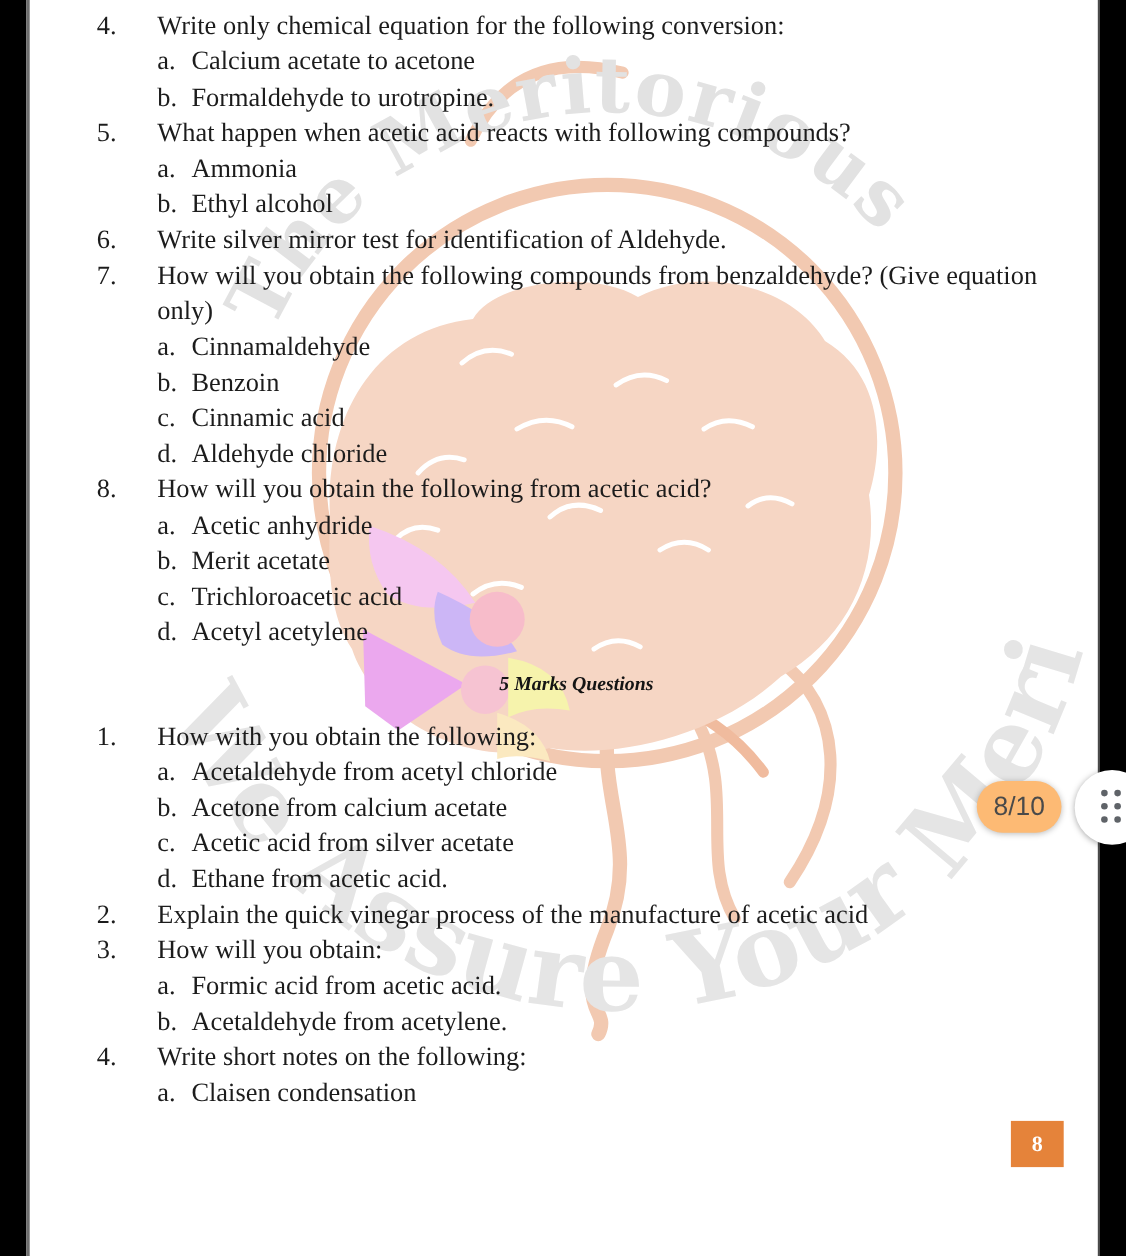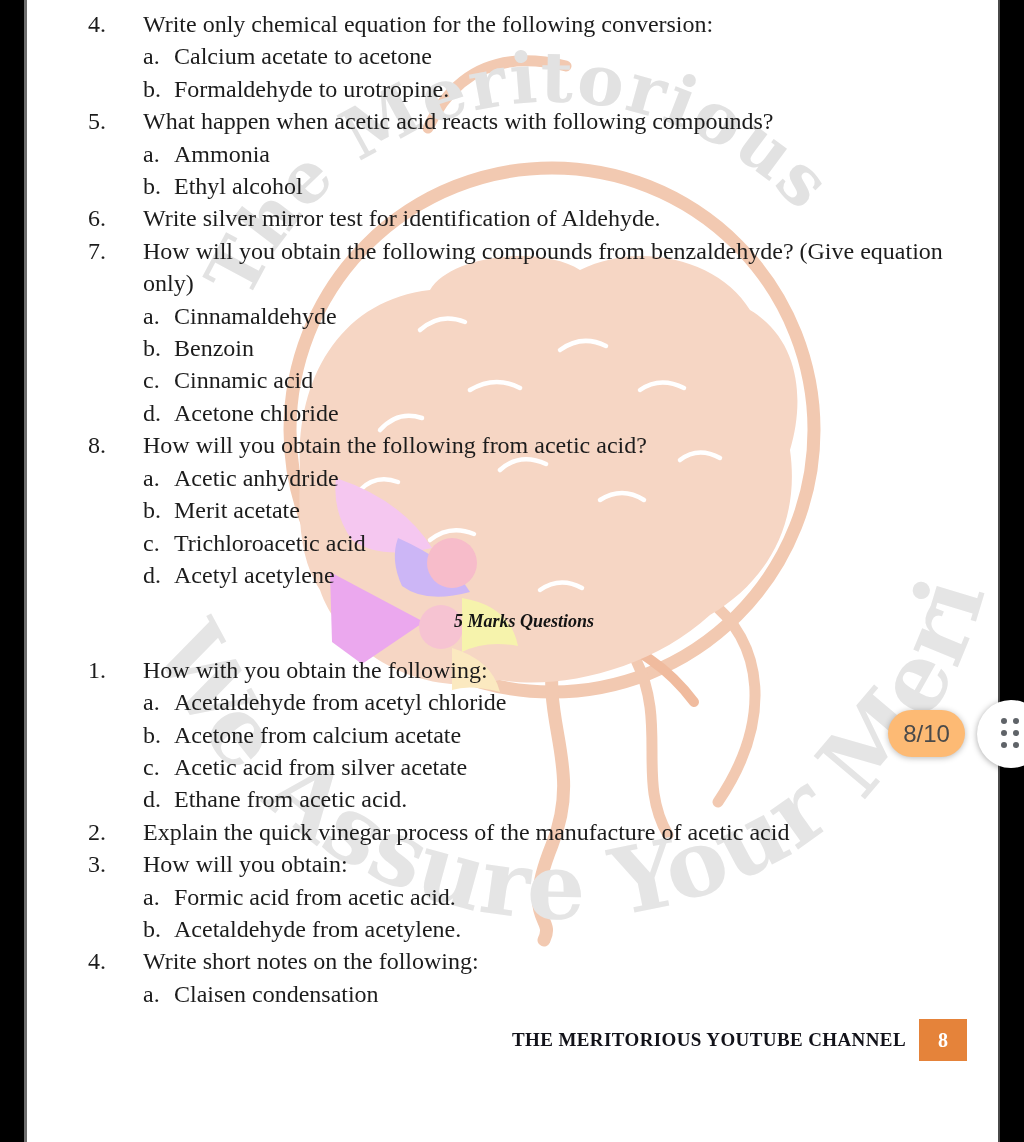--- a/index.html
+++ b/index.html
@@ -185,21 +185,21 @@
     <span class="stext">Benzoin</span>
   </div>
 
   <div class="srow">
     <span class="sletter">c.</span>
     <span class="stext">Cinnamic acid</span>
   </div>
 
   <div class="srow">
     <span class="sletter">d.</span>
-    <span class="stext">Acetone chloride</span>
+    <span class="stext">Aldehyde chloride</span>
   </div>
 
   <div class="qrow">
     <span class="qnum">8.</span>
     <span class="qtext">How will you obtain the following from acetic acid?</span>
   </div>
 
   <div class="srow">
     <span class="sletter">a.</span>
     <span class="stext">Acetic anhydride</span>
@@ -275,21 +275,20 @@
   </div>
 
   <div class="srow">
     <span class="sletter">a.</span>
     <span class="stext">Claisen condensation</span>
   </div>
 </div>
 </div>
 
 <div class="footer">
-  <span class="footer-text">THE MERITORIOUS YOUTUBE CHANNEL</span>
   <span class="page-box" id="page-box" style="background: rgb(229, 131, 58);">8</span>
 </div>
 
 <div class="bar bar-left"></div>
 <div class="bar-edge-left"></div>
 <div class="bar bar-right"></div>
 <div class="bar-edge-right"></div>
 
 <div class="page-pill">
   <span>8/10</span>

